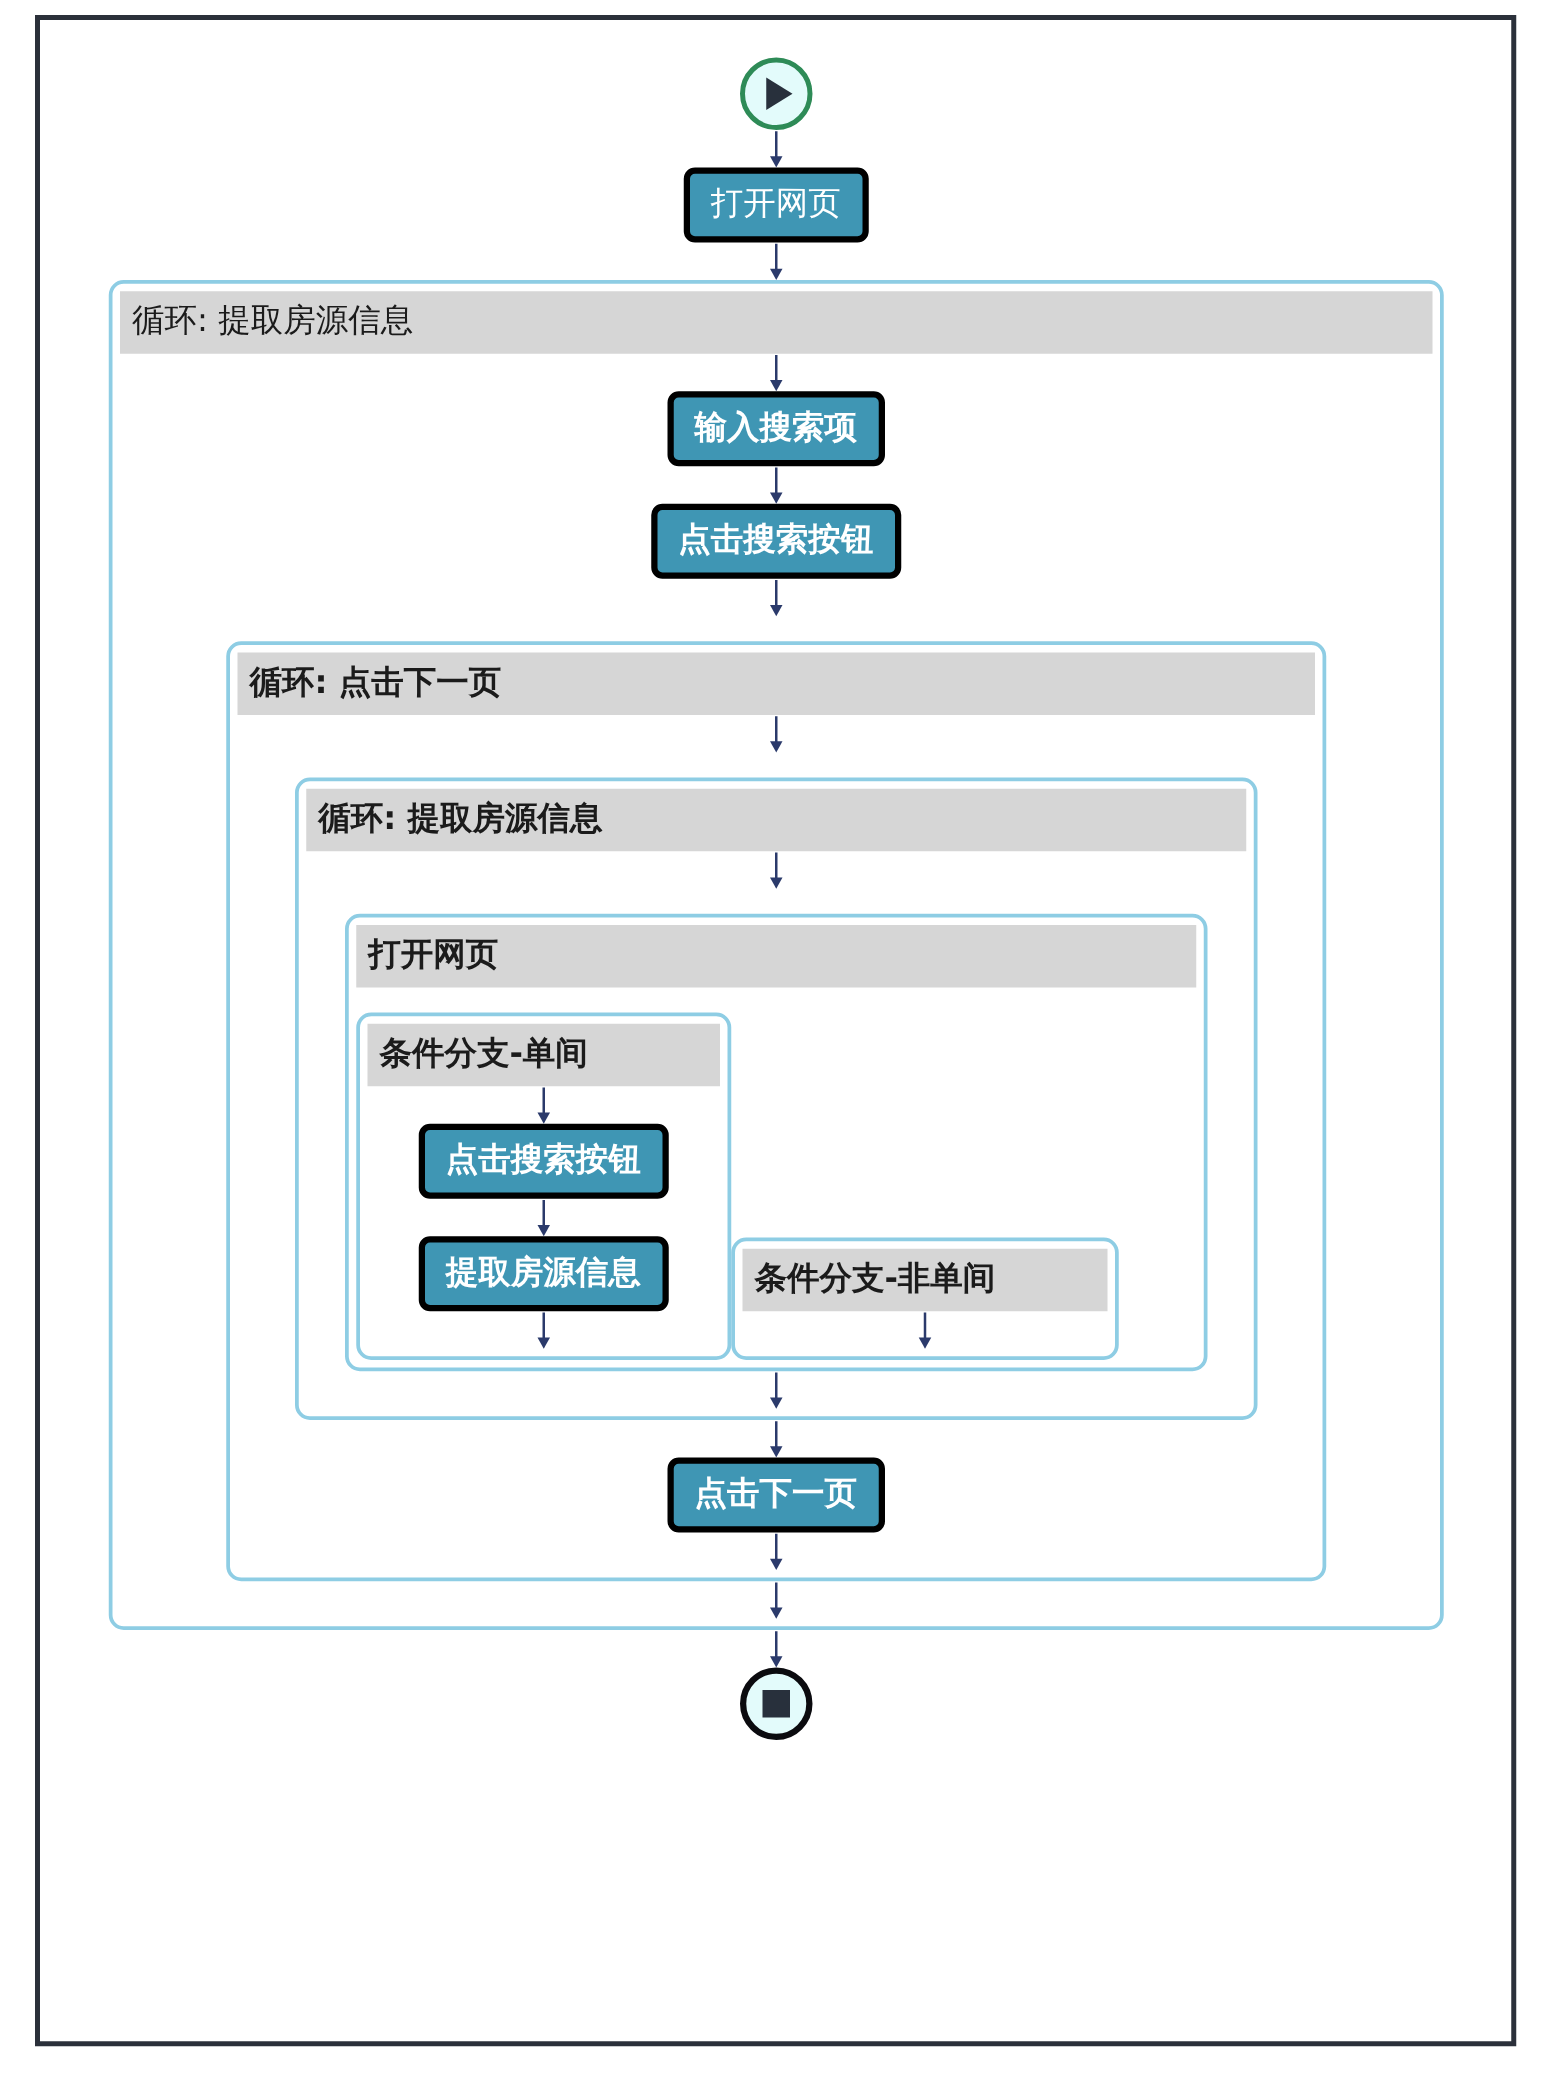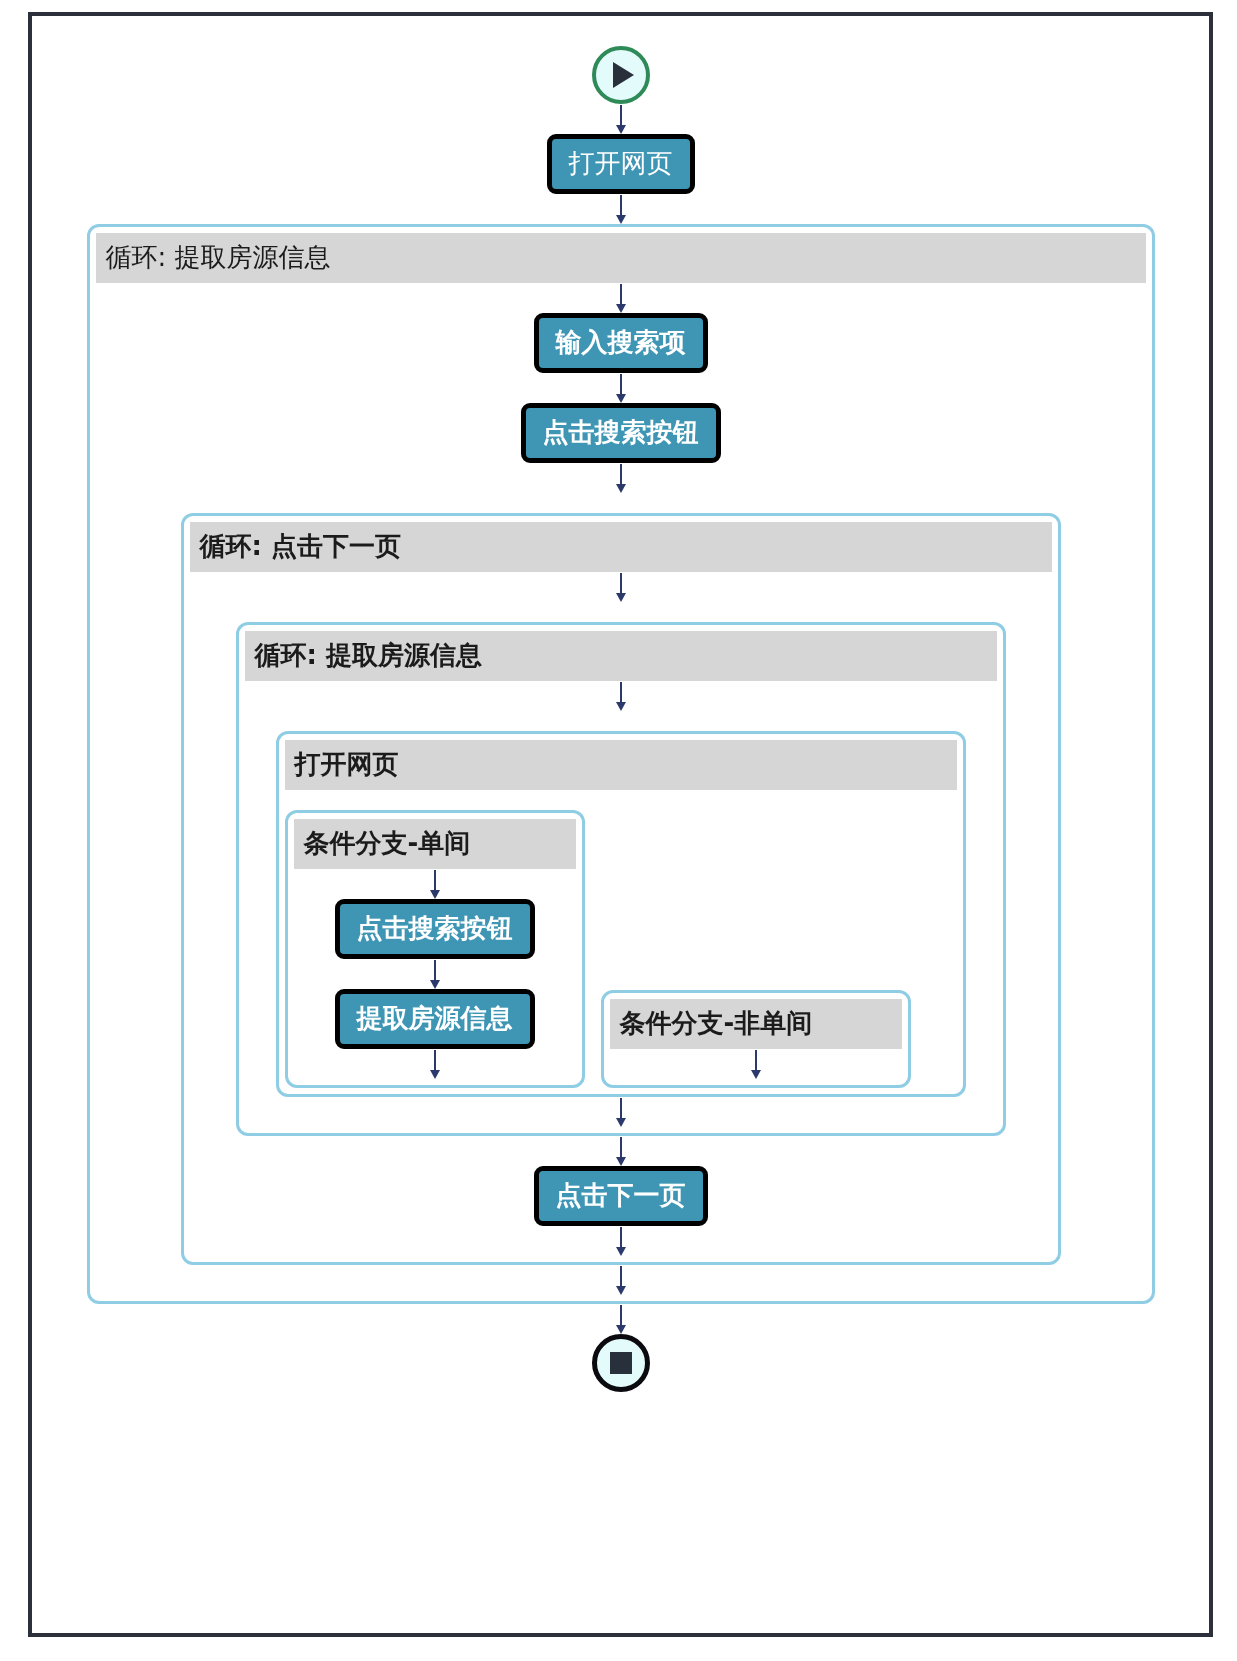--- a/index.html
+++ b/index.html
@@ -130,21 +130,20 @@
     flex-direction: column;
     align-items: center;
     flex: 1 1 auto;
     font-weight: bold;
   }
   .branch-row {
     display: flex;
     flex-direction: row;
     align-items: flex-end;
     justify-content: flex-start;
-    gap: 16px;
   }
 
   
   #loop-district     { width: 1068px; margin-top: 0; }
   #loop-nextpage     { width: 880px; }
   #loop-houselink    { width: 770px; }
   #cond-judge        { width: 690px; }
   #branch-single     { width: 300px; }
   #branch-nonsingle  { width: 310px; }
 

